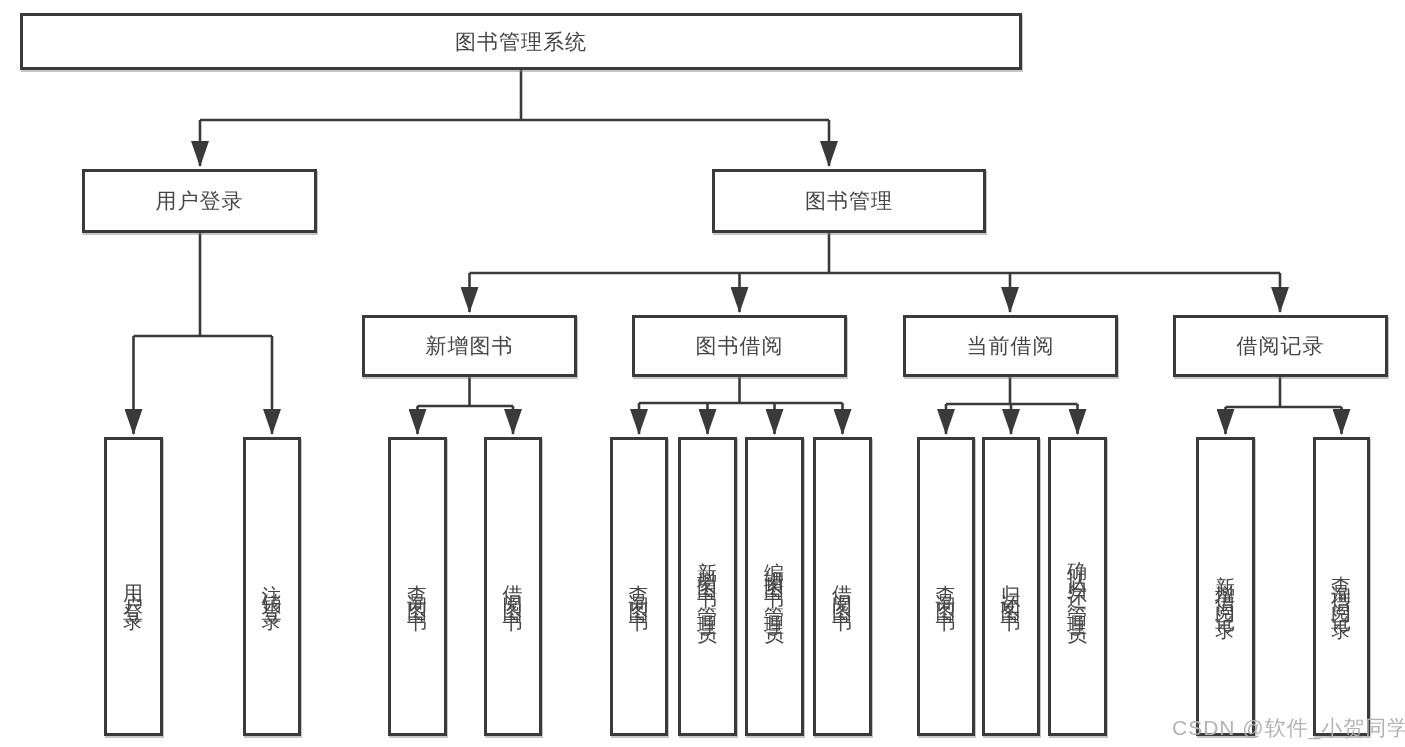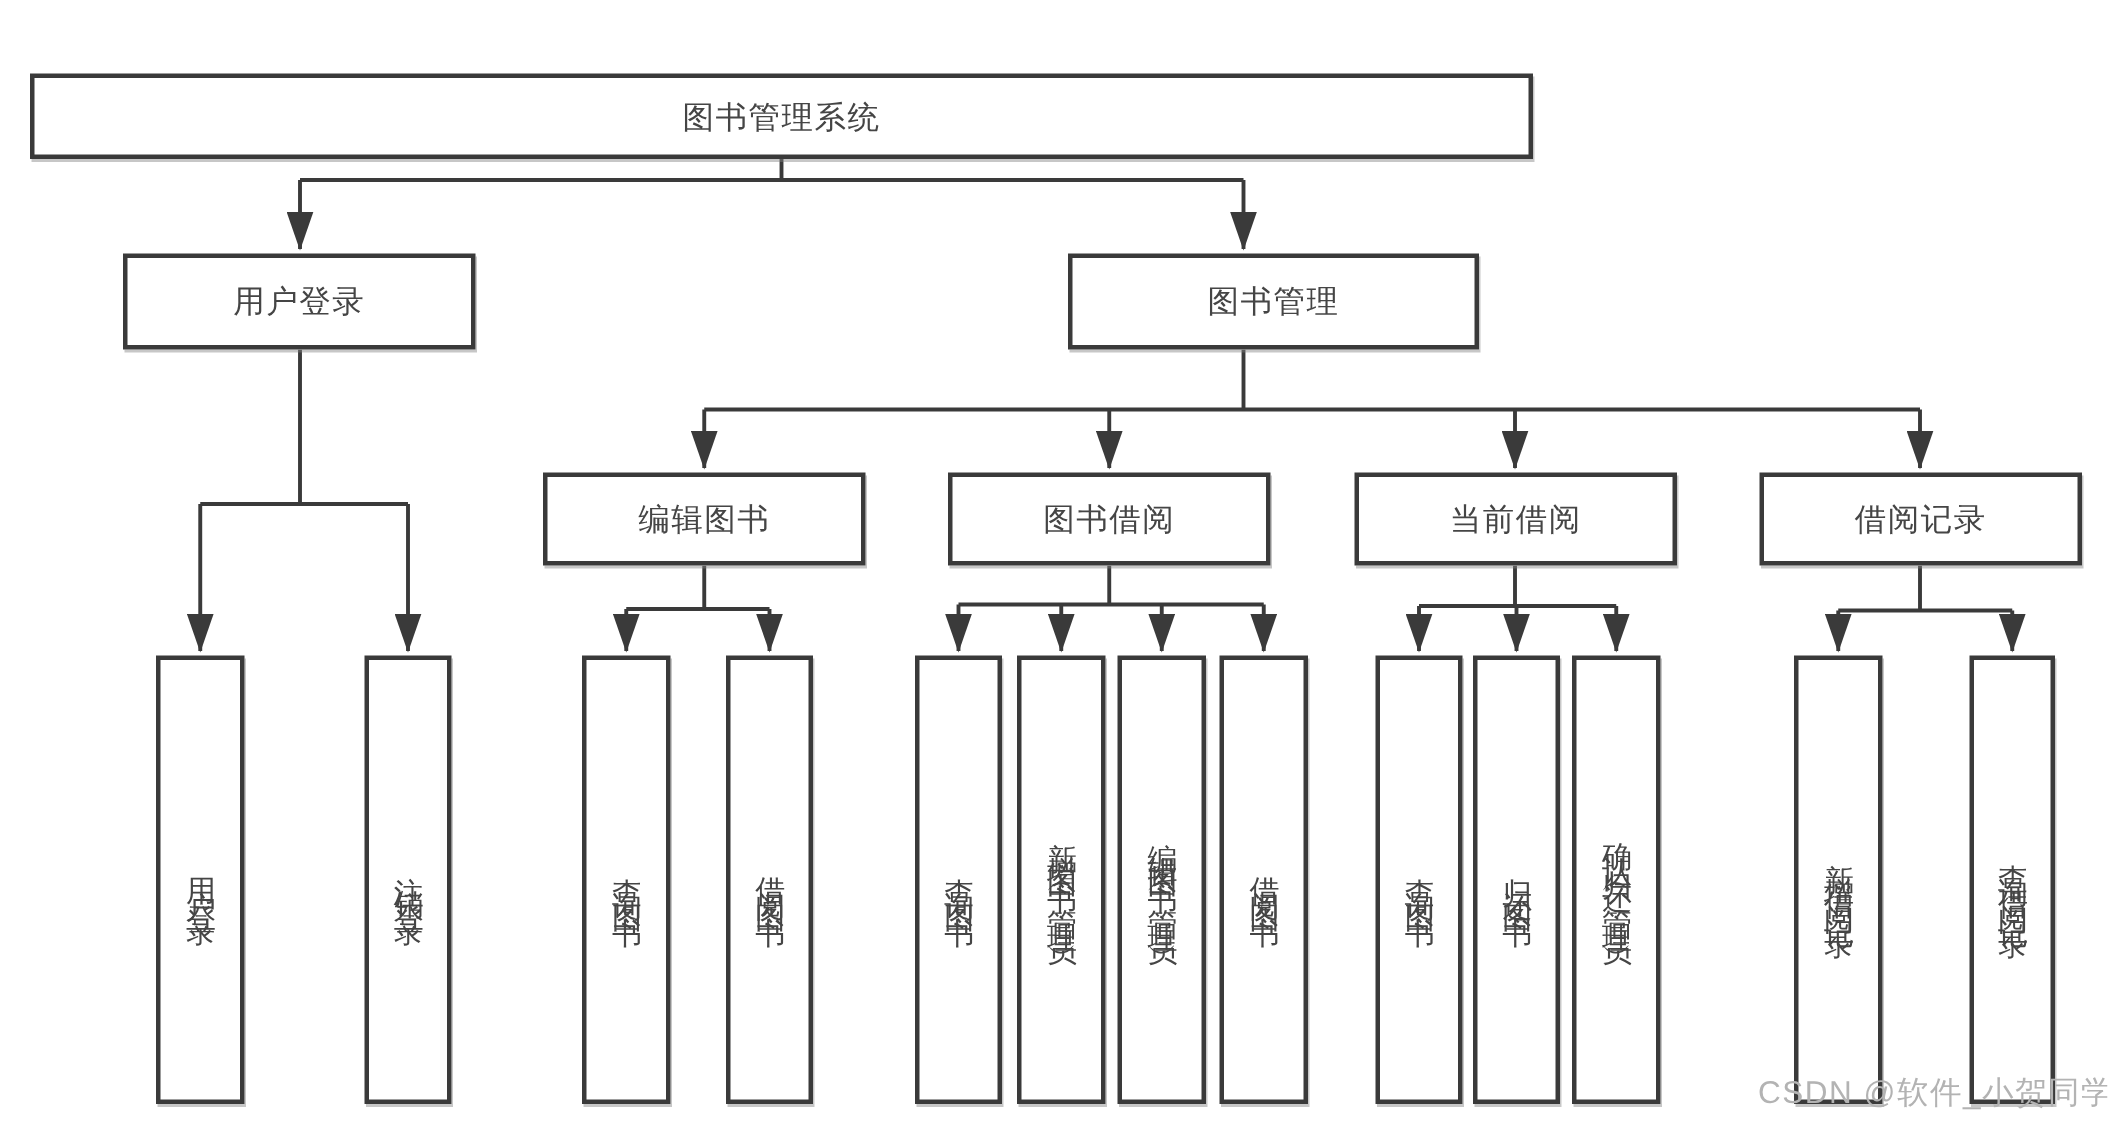--- a/index.html
+++ b/index.html
@@ -101,33 +101,33 @@
       <path d="M1011,404 V434" marker-end="url(#arw)"></path>
       <path d="M1077.5,404 V434" marker-end="url(#arw)"></path>
 
       <path d="M1280,377 V408"></path>
       <path d="M1225.5,407 H1341.5"></path>
       <path d="M1225.5,407 V434" marker-end="url(#arw)"></path>
       <path d="M1341.5,407 V434" marker-end="url(#arw)"></path>
     </g>
   </svg>
 
-  <div class="box" style="left:20px; top:13px; width:1002px; height:57px;margin-top:36px;">
+  <div class="box" style="left:20px; top:13px; width:1002px; height:57px;">
     <span class="hlabel">图书管理系统</span>
   </div>
 
   <div class="box" style="left:82px; top:169px; width:235px; height:64px;">
     <span class="hlabel">用户登录</span>
   </div>
   <div class="box" style="left:712px; top:169px; width:274px; height:64px;">
     <span class="hlabel">图书管理</span>
   </div>
 
   <div class="box" style="left:362px; top:315px; width:215px; height:62px;">
-    <span class="hlabel">编辑图书</span>
+    <span class="hlabel">新增图书</span>
   </div>
   <div class="box" style="left:903px; top:315px; width:215px; height:62px;">
     <span class="hlabel">当前借阅</span>
   </div>
   <div class="box" style="left:632px; top:315px; width:215px; height:62px;">
     <span class="hlabel">图书借阅</span>
   </div>
   <div class="box" style="left:1173px; top:315px; width:215px; height:62px;text-align:center;">
     <span class="hlabel">借阅记录</span>
   </div>

